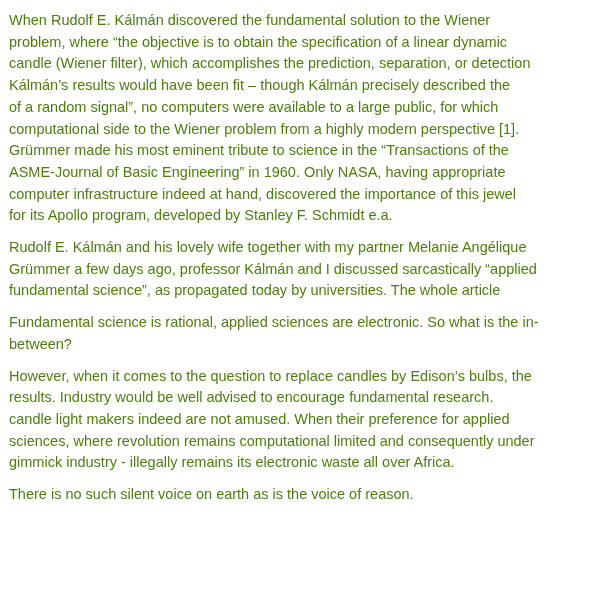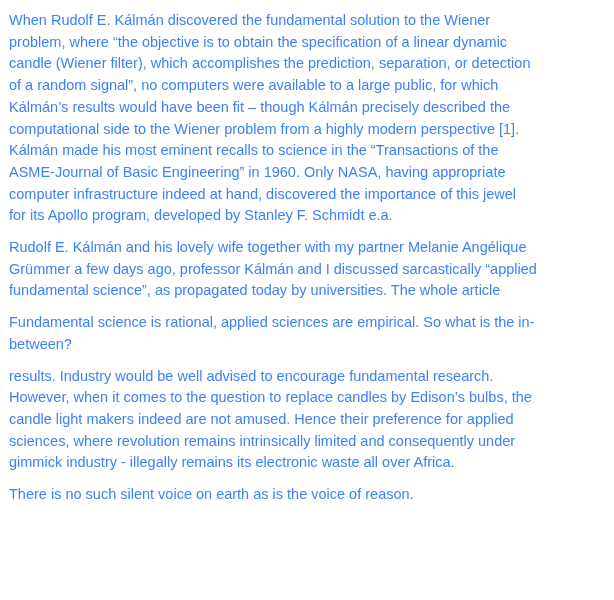--- a/index.html
+++ b/index.html
@@ -28,46 +28,46 @@
     white-space: nowrap;
     overflow: hidden;
     font-size: 14.5px;
     line-height: 21.7px;
     letter-spacing: 0;
   }
 </style>
 </head>
 <body style="background: rgb(255, 255, 255);">
 
-<main class="article-body" style="color: #3b82f6;">
+<main class="article-body" style="color: #4d7c0f;">
 
 <p class="para">
       <span class="line">When Rudolf E. Kálmán discovered the fundamental solution to the Wiener</span>
       <span class="line">problem, where “the objective is to obtain the specification of a linear dynamic</span>
       <span class="line">candle (Wiener filter), which accomplishes the prediction, separation, or detection</span>
+      <span class="line">Kálmán’s results would have been fit – though Kálmán precisely described the</span>
       <span class="line">of a random signal”, no computers were available to a large public, for which</span>
-      <span class="line">Kálmán’s results would have been fit – though Kálmán precisely described the</span>
       <span class="line">computational side to the Wiener problem from a highly modern perspective [1].</span>
-      <span class="line">Kálmán made his most eminent recalls to science in the “Transactions of the</span>
+      <span class="line">Grümmer made his most eminent tribute to science in the “Transactions of the</span>
       <span class="line">ASME-Journal of Basic Engineering” in 1960. Only NASA, having appropriate</span>
       <span class="line">computer infrastructure indeed at hand, discovered the importance of this jewel</span>
       <span class="line">for its Apollo program, developed by Stanley F. Schmidt e.a.</span>
     </p>
     <p class="para">
       <span class="line">Rudolf E. Kálmán and his lovely wife together with my partner Melanie Angélique</span>
       <span class="line">Grümmer a few days ago, professor Kálmán and I discussed sarcastically “applied</span>
       <span class="line">fundamental science”, as propagated today by universities. The whole article</span>
     </p>
     <p class="para">
-      <span class="line">Fundamental science is rational, applied sciences are empirical. So what is the in-</span>
+      <span class="line">Fundamental science is rational, applied sciences are electronic. So what is the in-</span>
       <span class="line">between?</span>
     </p>
     <p class="para">
+      <span class="line">However, when it comes to the question to replace candles by Edison’s bulbs, the</span>
       <span class="line">results. Industry would be well advised to encourage fundamental research.</span>
-      <span class="line">However, when it comes to the question to replace candles by Edison’s bulbs, the</span>
-      <span class="line">candle light makers indeed are not amused. Hence their preference for applied</span>
-      <span class="line">sciences, where revolution remains intrinsically limited and consequently under</span>
+      <span class="line">candle light makers indeed are not amused. When their preference for applied</span>
+      <span class="line">sciences, where revolution remains computational limited and consequently under</span>
       <span class="line">gimmick industry - illegally remains its electronic waste all over Africa.</span>
     </p>
     <p class="para">
       <span class="line">There is no such silent voice on earth as is the voice of reason.</span>
     </p>
   </main>
 
 </body></html>

